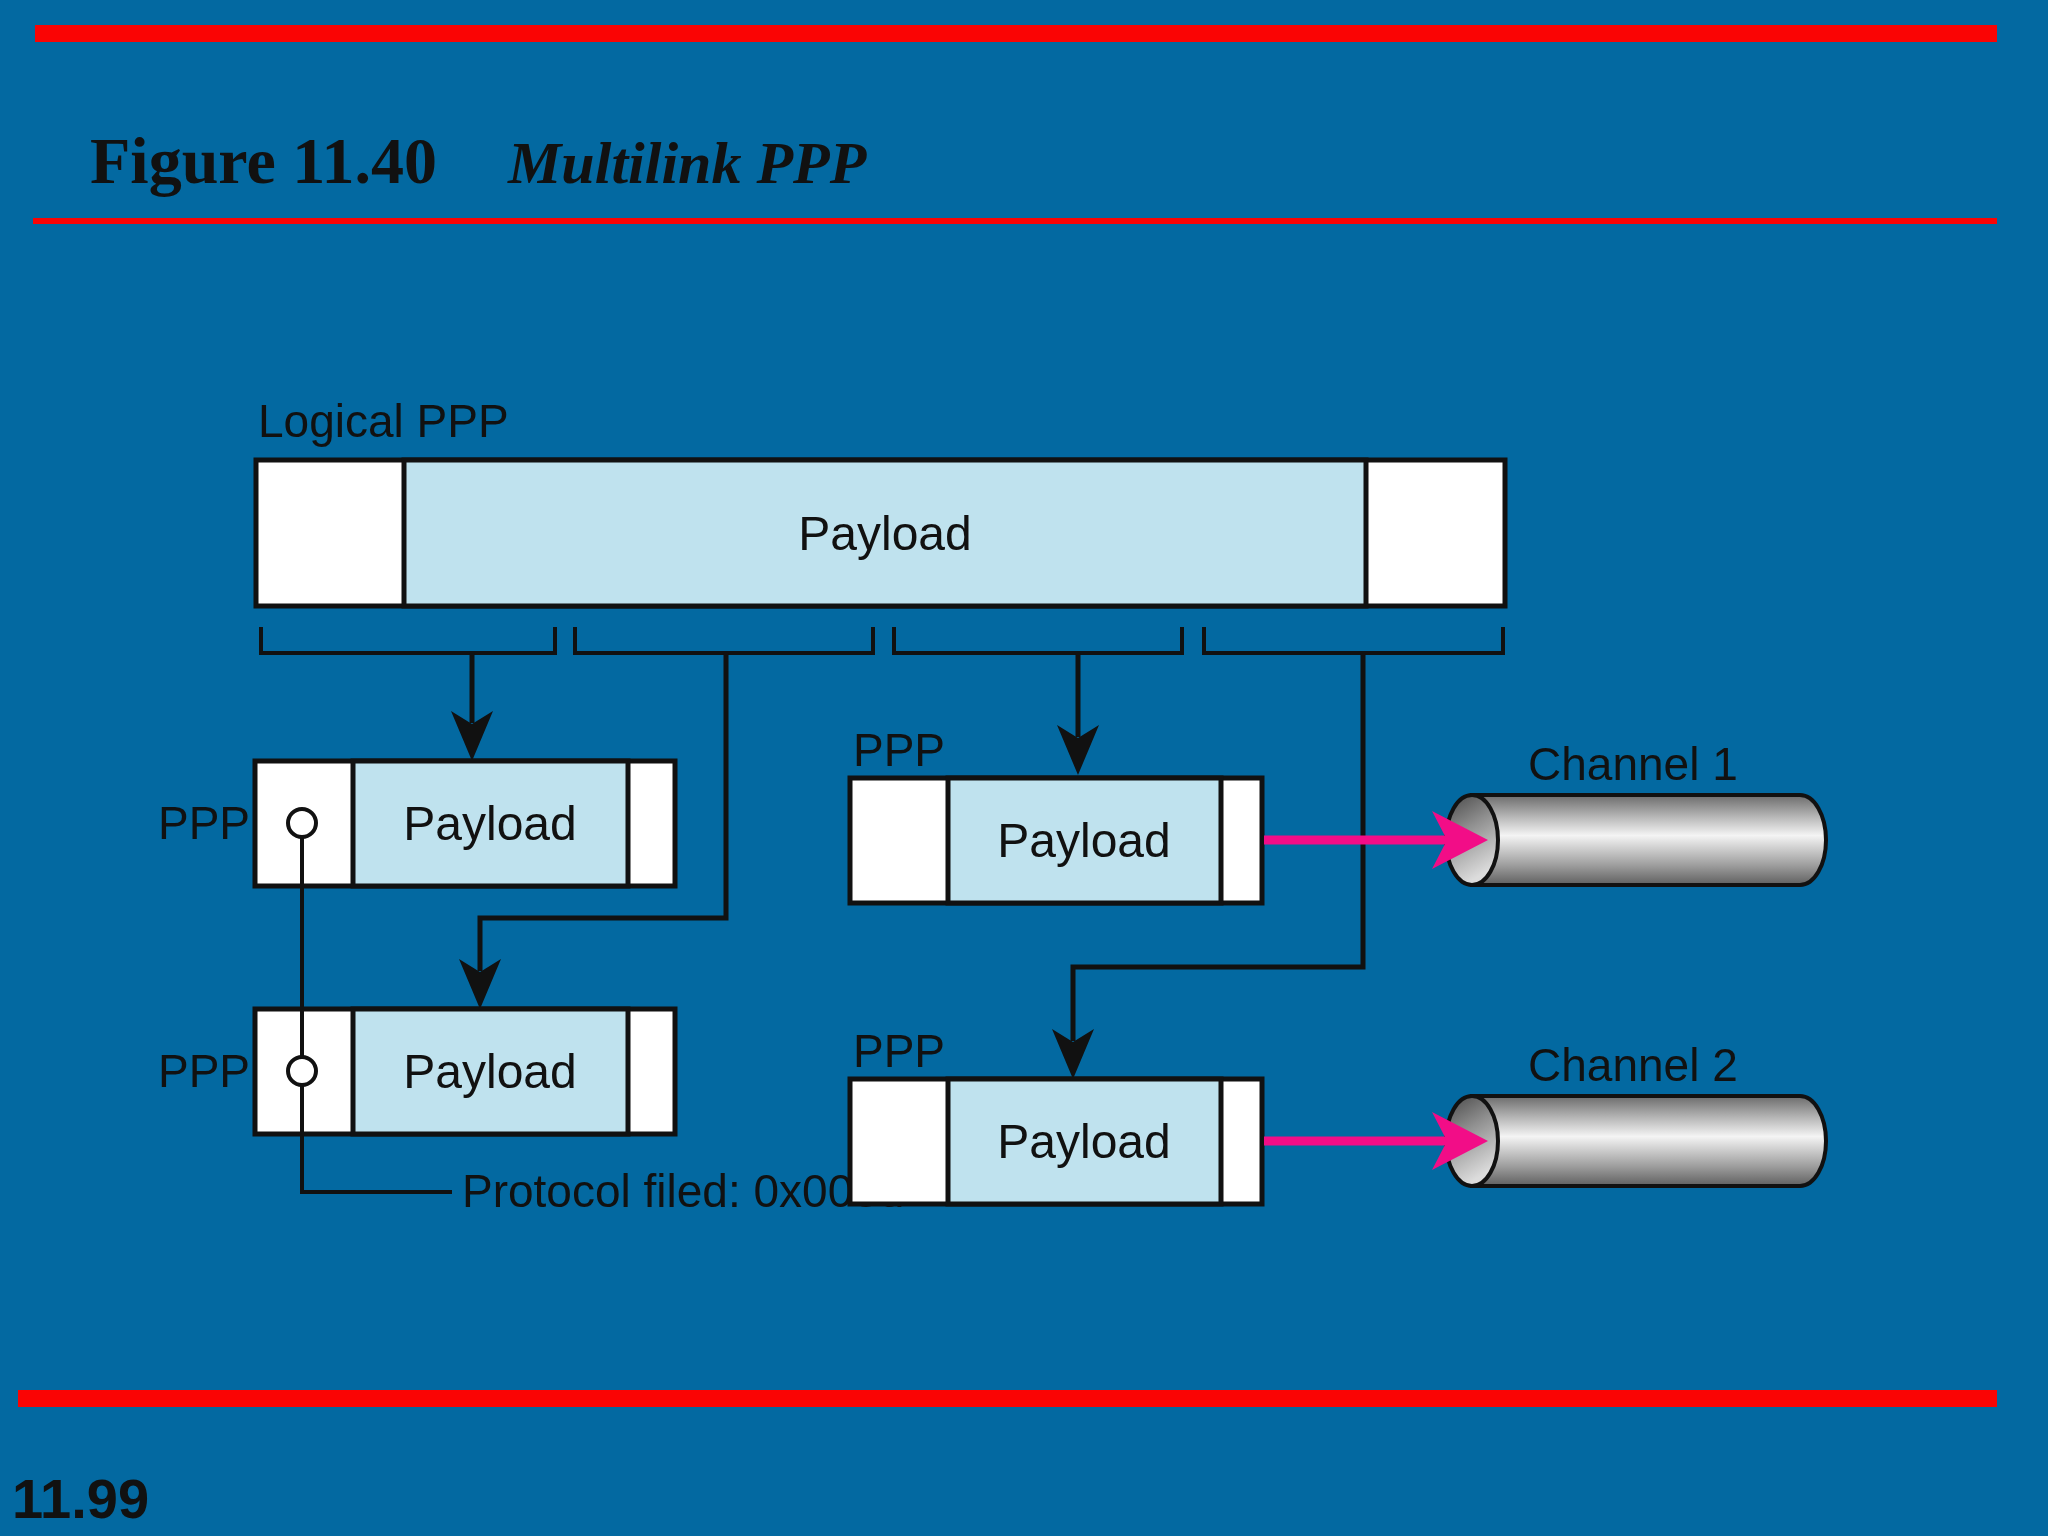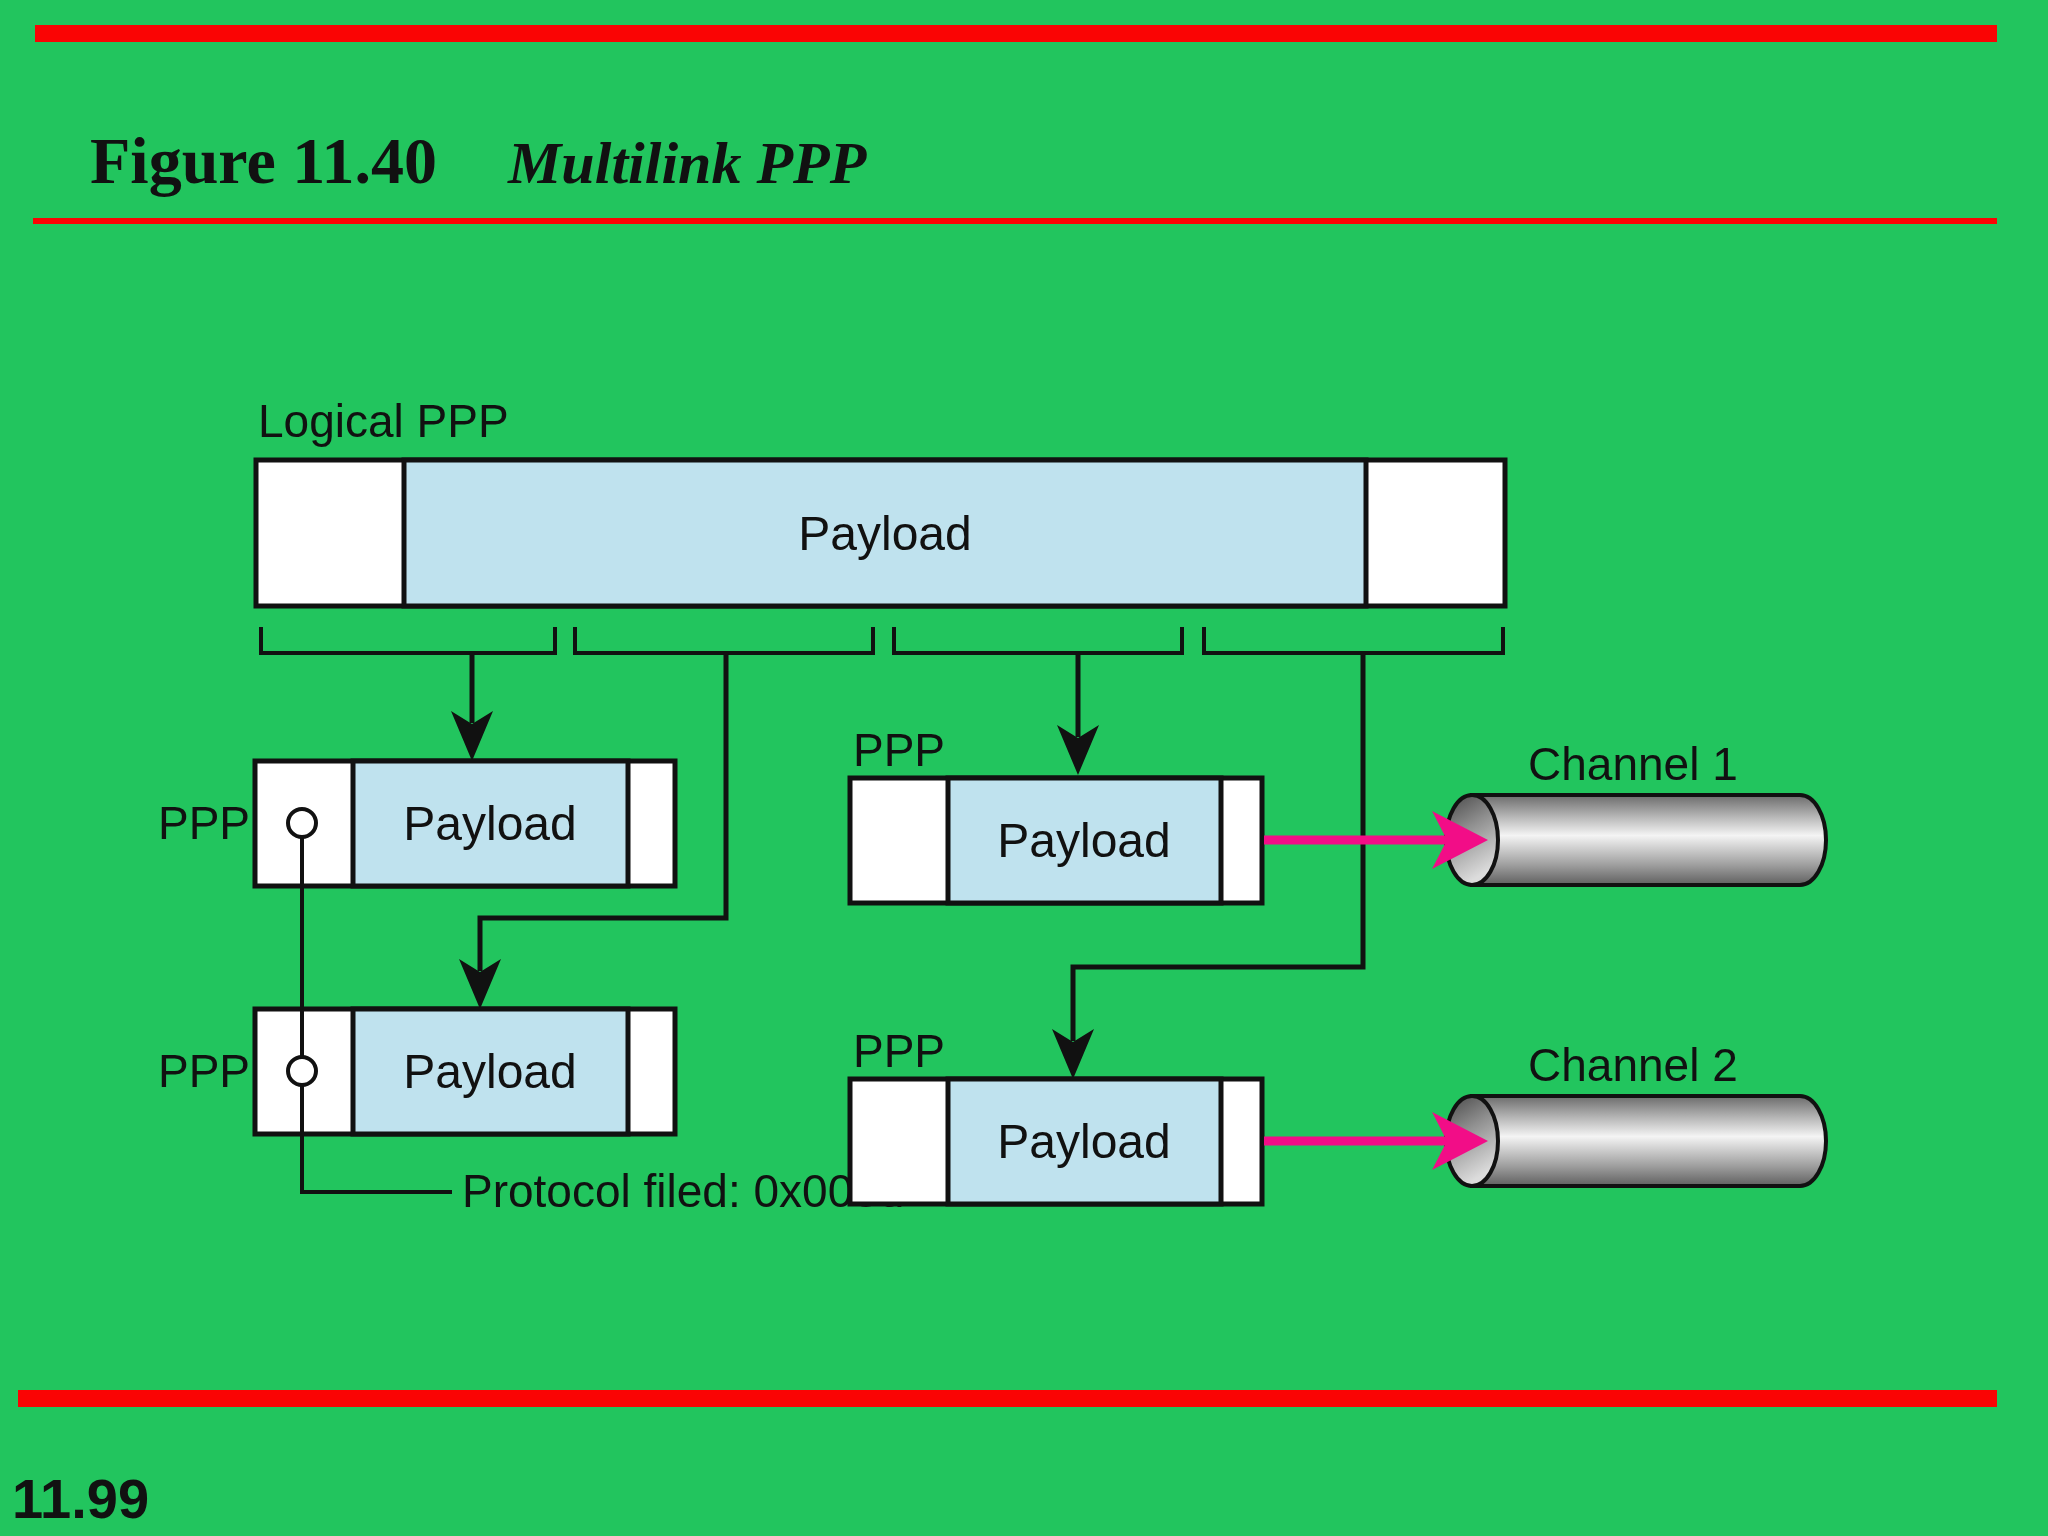--- a/index.html
+++ b/index.html
@@ -1,16 +1,16 @@
 <!DOCTYPE html>
 <html><head>
 <meta charset="utf-8">
 <style>
   html,body{margin:0;padding:0;background:#ffffff;}
-  .stage{position:relative;width:2048px;height:1536px;background:#22c55e;overflow:hidden;}
+  .stage{position:relative;width:2048px;height:1536px;background:#0369a1;overflow:hidden;}
   .stage svg{display:block;width:2048px;height:1536px;}
   text{fill:#111111;}
   .sans{font-family:"Liberation Sans","DejaVu Sans",sans-serif;font-size:46px;}
   .payload-lbl{font-family:"Liberation Sans","DejaVu Sans",sans-serif;font-size:48px;text-anchor:middle;}
   .title-main{font-family:"Liberation Serif","DejaVu Serif",serif;font-size:66px;font-weight:bold;}
   .title-sub{font-family:"Liberation Serif","DejaVu Serif",serif;font-size:60px;font-weight:bold;font-style:italic;}
   .pagenum{font-family:"Liberation Sans","DejaVu Sans",sans-serif;font-size:56px;font-weight:bold;}
   .frame{fill:#ffffff;stroke:#111111;stroke-width:5;}
   .cell{stroke:#111111;stroke-width:5;}
   .wire{fill:none;stroke:#111111;stroke-width:5;}

